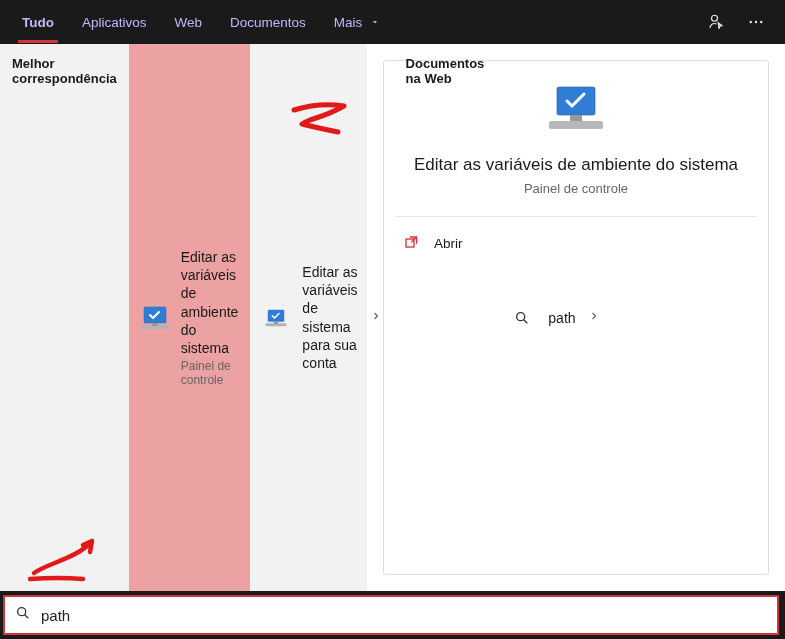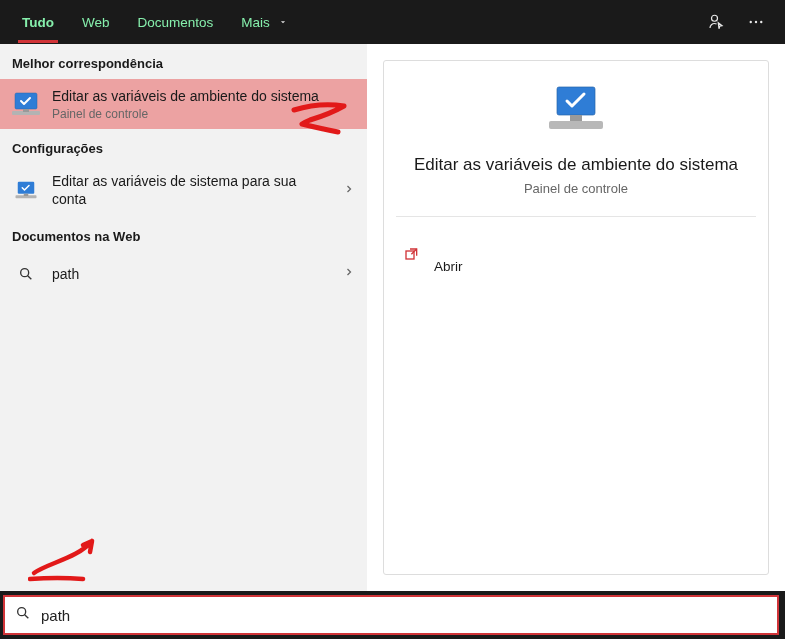--- a/index.html
+++ b/index.html
@@ -24,21 +24,21 @@
       color: #fff;
     }
     .tabs {
       display: flex;
       gap: 0;
       flex: 1;
     }
     .tab {
       padding: 12px 14px;
       font-size: 13.5px;
-      color: #86efac;
+      color: #c4b5fd;
       cursor: pointer;
       position: relative;
     }
     .tab.active {
       font-weight: 600;
     }
     .tab.active::after {
       content: "";
       position: absolute;
       left: 10px;
@@ -66,21 +66,21 @@
     }
     .content {
       display: flex;
       height: 547px;
       background: #fff;
     }
     .left-panel {
       width: 367px;
       background: #f2f2f2;
       display: flex;
-      flex-direction: column;
+      flex-direction: row;
       position: relative;
     }
     .section-header {
       font-size: 13px;
       font-weight: 600;
       color: #1a1a1a;
       padding: 12px 12px 8px;
     }
     .result-item {
       display: flex;
@@ -173,21 +173,20 @@
       cursor: pointer;
     }
     .preview-action-icon {
       color: #d13438;
       display: flex;
       align-items: center;
     }
     .preview-action-label {
       font-size: 13.5px;
       color: #1a1a1a;
-      margin-top: 24px;
     }
     .search-bar {
       position: absolute;
       left: 3px;
       right: 6px;
       bottom: 4px;
       height: 40px;
       background: #fff;
       border: 2px solid #d13438;
       display: flex;
@@ -210,20 +209,21 @@
       z-index: 10;
       pointer-events: none;
     }
   </style>
 </head>
 <body>
 
 <div class="header">
   <div class="tabs">
     <div class="tab active">Tudo</div>
+    <div class="tab">Aplicativos</div>
     <div class="tab">Web</div>
     <div class="tab">Documentos</div>
     <div class="tab tab-more">
       <span>Mais</span>
       <span>
         <svg viewBox="0 0 24 24" width="10" height="10" fill="#e0e0e0">
             <path d="M7 10l5 5 5-5z"></path>
           </svg>
       </span>
     </div>
@@ -257,21 +257,20 @@
           <rect x="0" y="19" width="28" height="4" rx="1" fill="#b3b3b3"></rect>
           <rect x="11" y="17" width="6" height="3" fill="#999"></rect>
         </svg>
       </div>
       <div class="result-content">
         <div class="result-title">Editar as variáveis de ambiente do sistema</div>
         <div class="result-subtitle">Painel de controle</div>
       </div>
     </div>
 
-    <div class="section-header">Configurações</div>
     <div class="result-item">
       <div class="result-icon">
         <svg width="22" height="18" viewBox="0 0 28 24">
           <rect x="3" y="1" width="22" height="16" rx="1.5" fill="#2f7dd6"></rect>
           <path d="M9 9l3 3 6-6" stroke="#fff" stroke-width="2" fill="none" stroke-linecap="round" stroke-linejoin="round"></path>
           <rect x="0" y="19" width="28" height="4" rx="1" fill="#b3b3b3"></rect>
           <rect x="11" y="17" width="6" height="3" fill="#999"></rect>
         </svg>
       </div>
       <div class="result-content">

